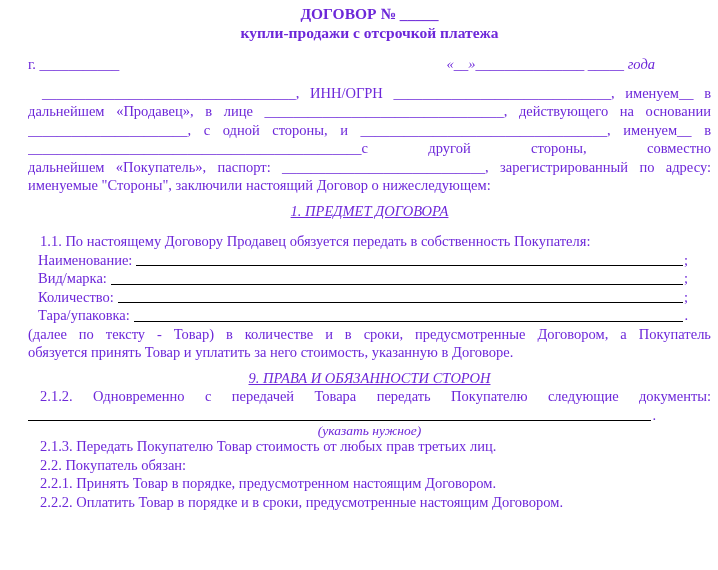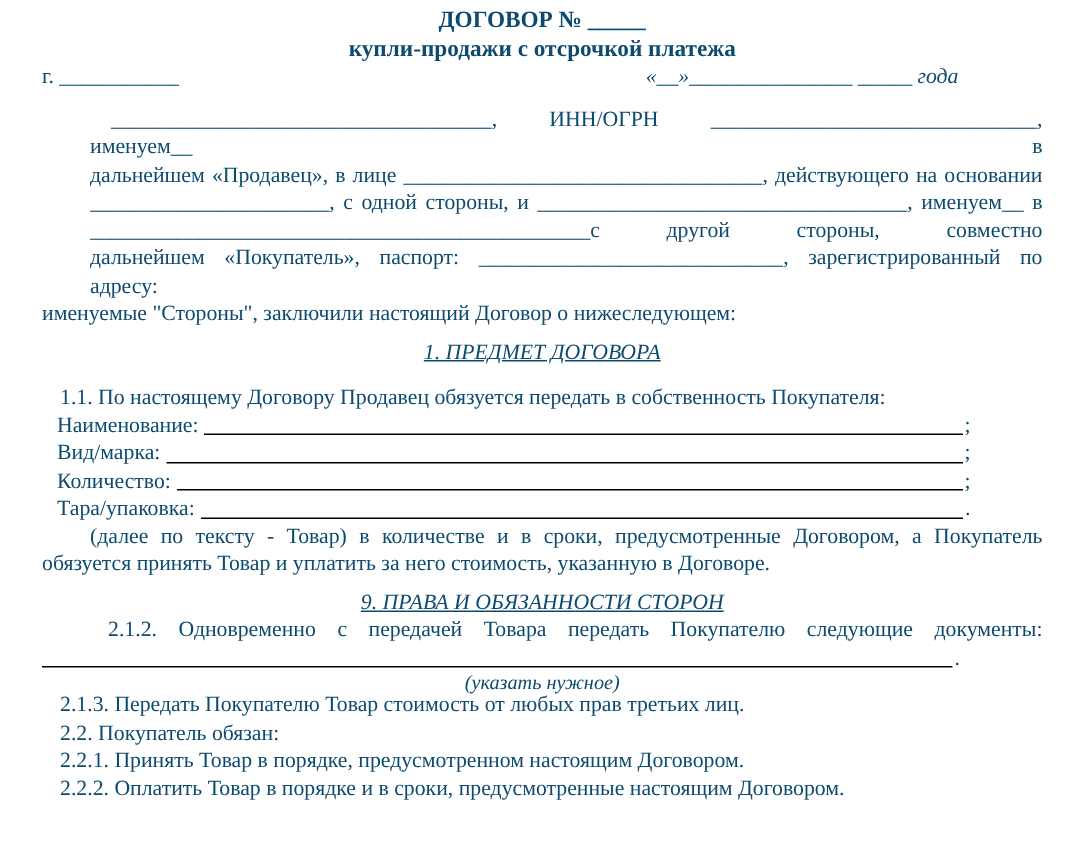--- a/index.html
+++ b/index.html
@@ -1,46 +1,46 @@
 <!DOCTYPE html>
 <html lang="ru"><head>
 <meta charset="utf-8">
 <style>
   html, body { margin: 0; padding: 0; background: #ffffff; }
   .page {
     position: relative;
     width: 718px;
     height: 570px;
     box-sizing: border-box;
-    padding: 4px 23px 0 28px;
+    padding: 4px 7px 0 28px;
     overflow: hidden;
     background: #ffffff;
-    color: #0c4a6e;
+    color: #6d28d9;
     font-family: "Liberation Serif", "DejaVu Serif", serif;
     font-size: 14.5px;
     line-height: 18.5px;
   }
   .title {
     text-align: center;
     font-weight: bold;
     font-size: 15.5px;
     line-height: 19px;
   }
   .citydate {
+    margin-top: 13px;
     display: flex;
     justify-content: space-between;
   }
   .citydate .date { padding-right: 56px; font-style: italic; }
   .preamble { margin-top: 10px; }
   .jline {
     text-align: justify;
     text-align-last: justify;
     white-space: normal;
     overflow: hidden;
-    margin-left: 32px;
   }
   .indent1 { text-indent: 14px; }
   .indent2 { text-indent: 12px; }
   .sec-heading {
     margin-top: 7px;
     text-align: center;
     font-weight: normal;
     font-size: 14.5px;
     line-height: 18.5px;
     text-decoration: underline;
@@ -50,21 +50,21 @@
   .fill-row {
     display: flex;
     align-items: stretch;
   }
   .fill-row .label { white-space: pre; }
   .blank {
     flex: 1;
     border-bottom: 1.3px solid #000;
     margin: 0 1px 3px 4px;
   }
-  .items { margin-right: 48px; padding-left: 10px; }
+  .items { margin-right: 23px; padding-left: 10px; }
   .docs-blank { margin-right: 55px; }
   .docs-blank .blank { margin-left: 0; }
   .note {
     text-align: center;
     font-style: italic;
     font-size: 13.5px;
     line-height: 13px;
   }
 </style>
 </head>

